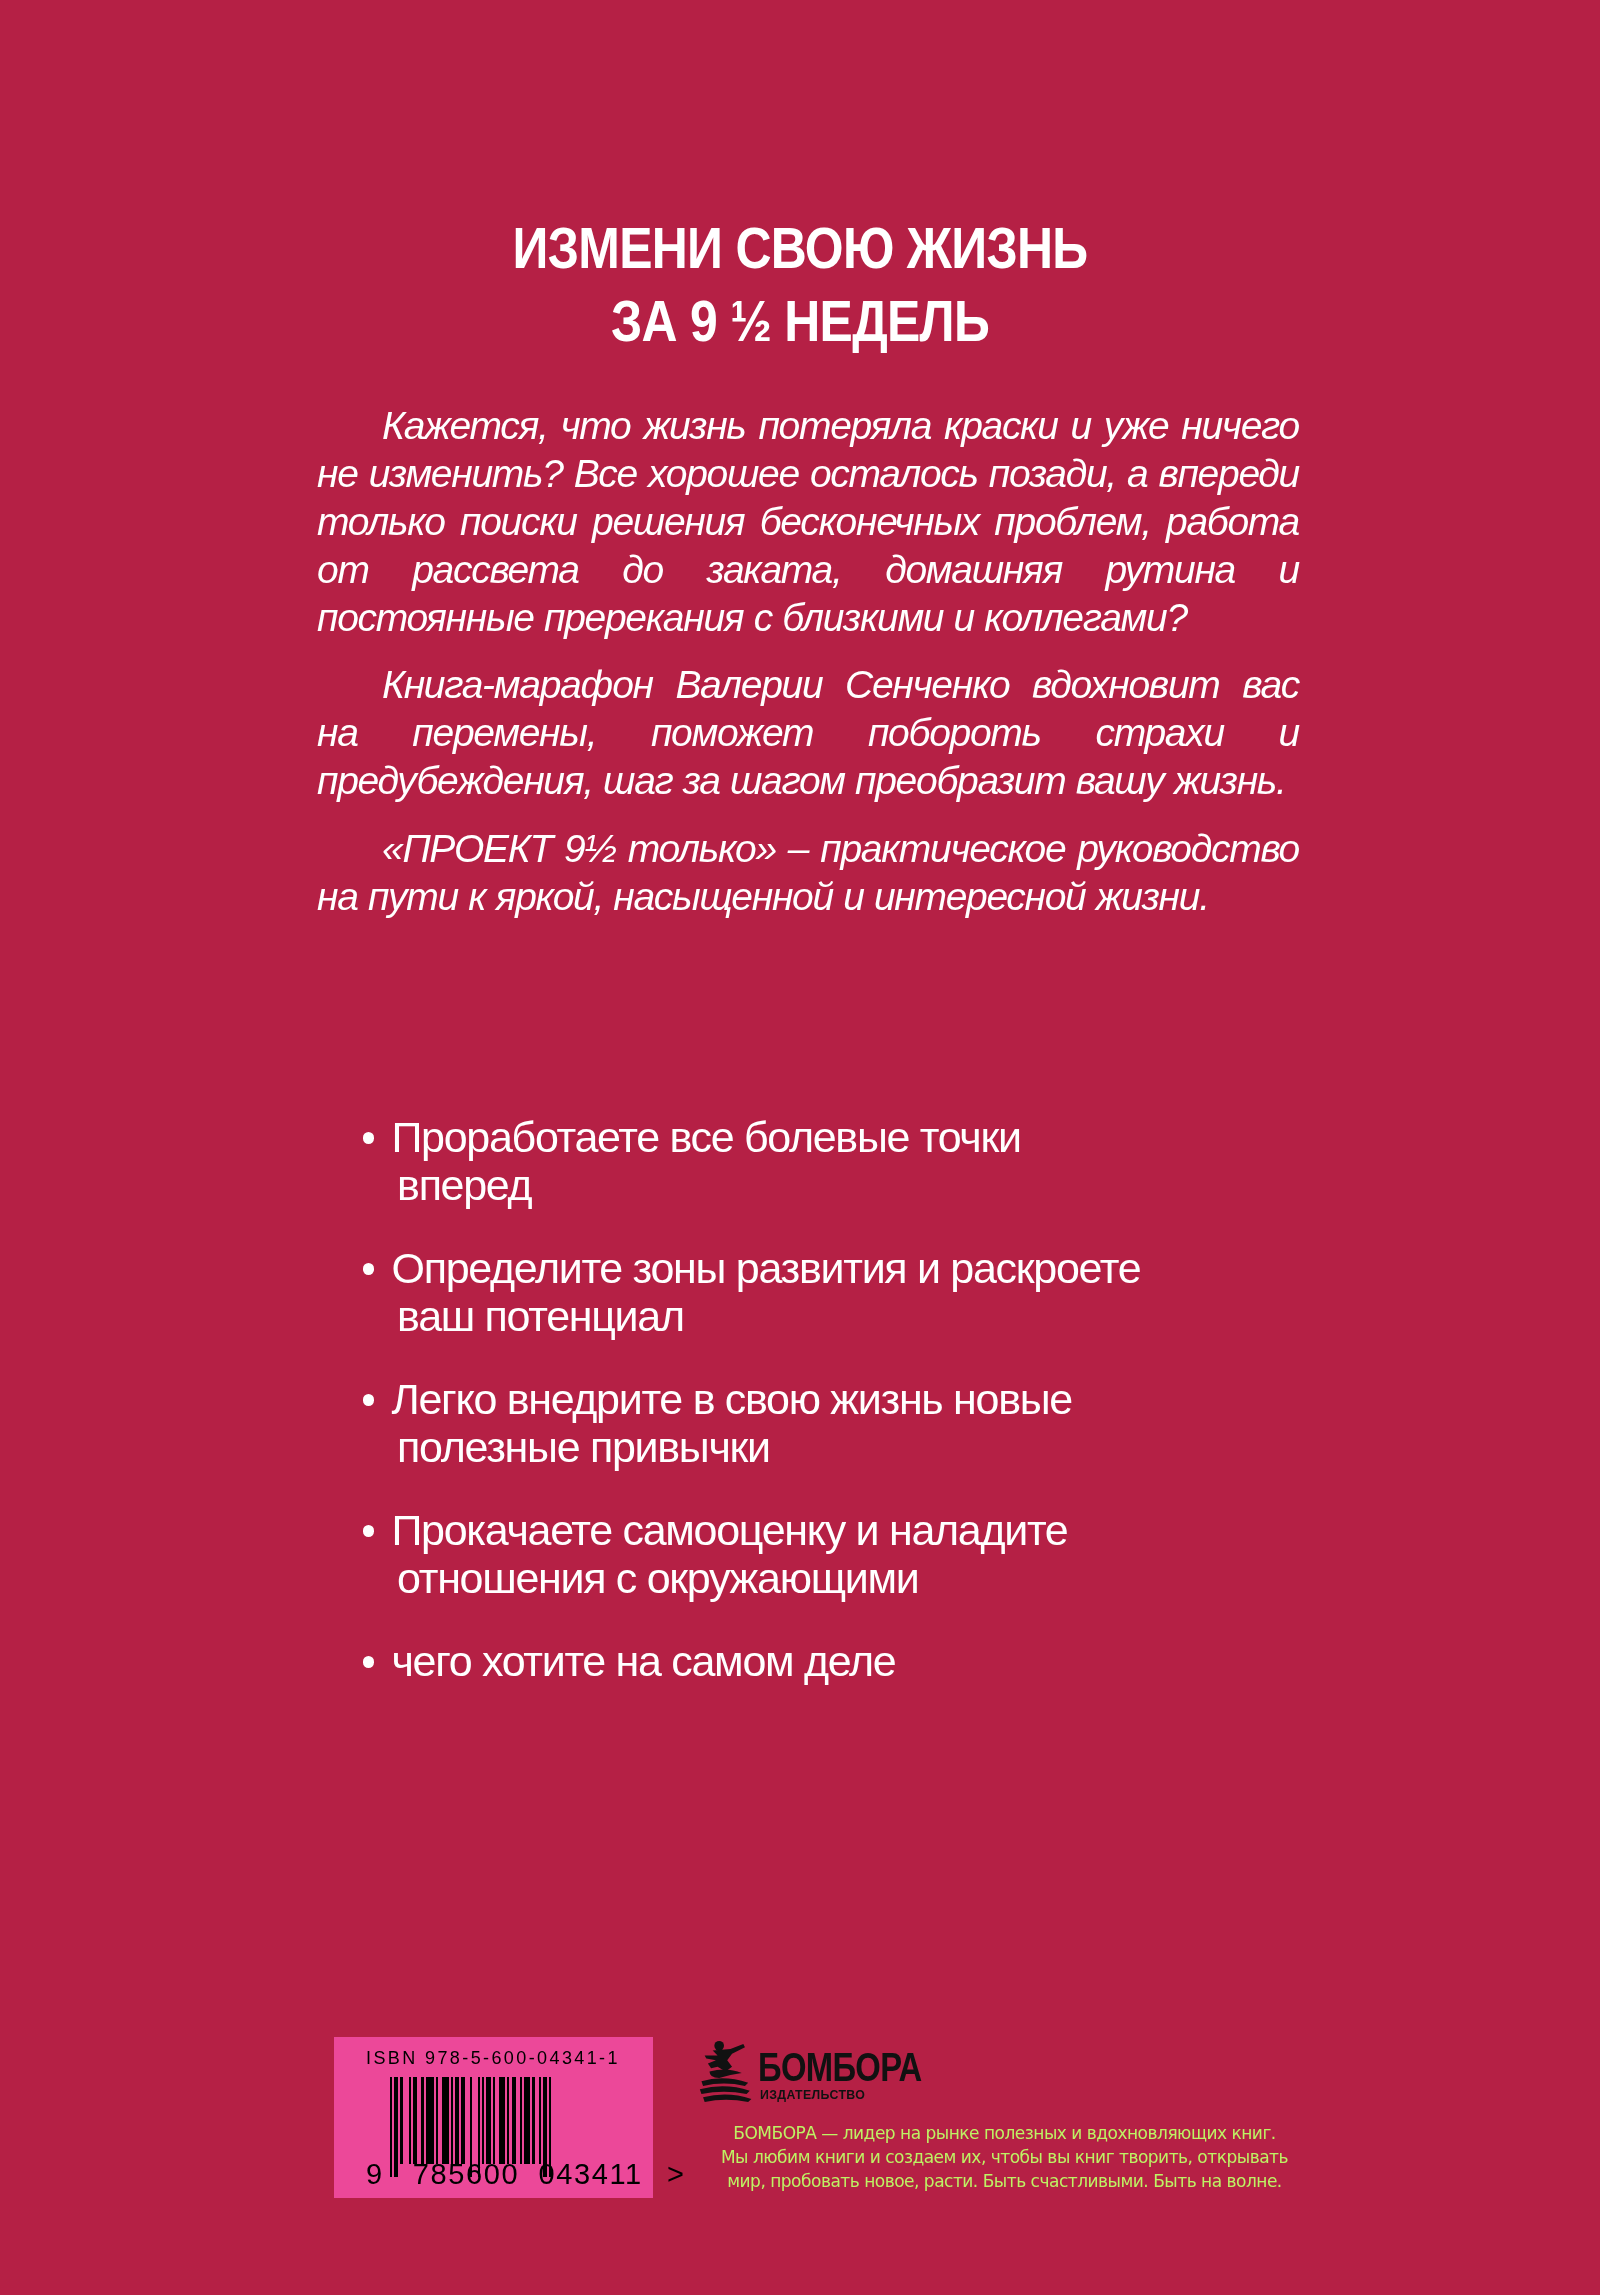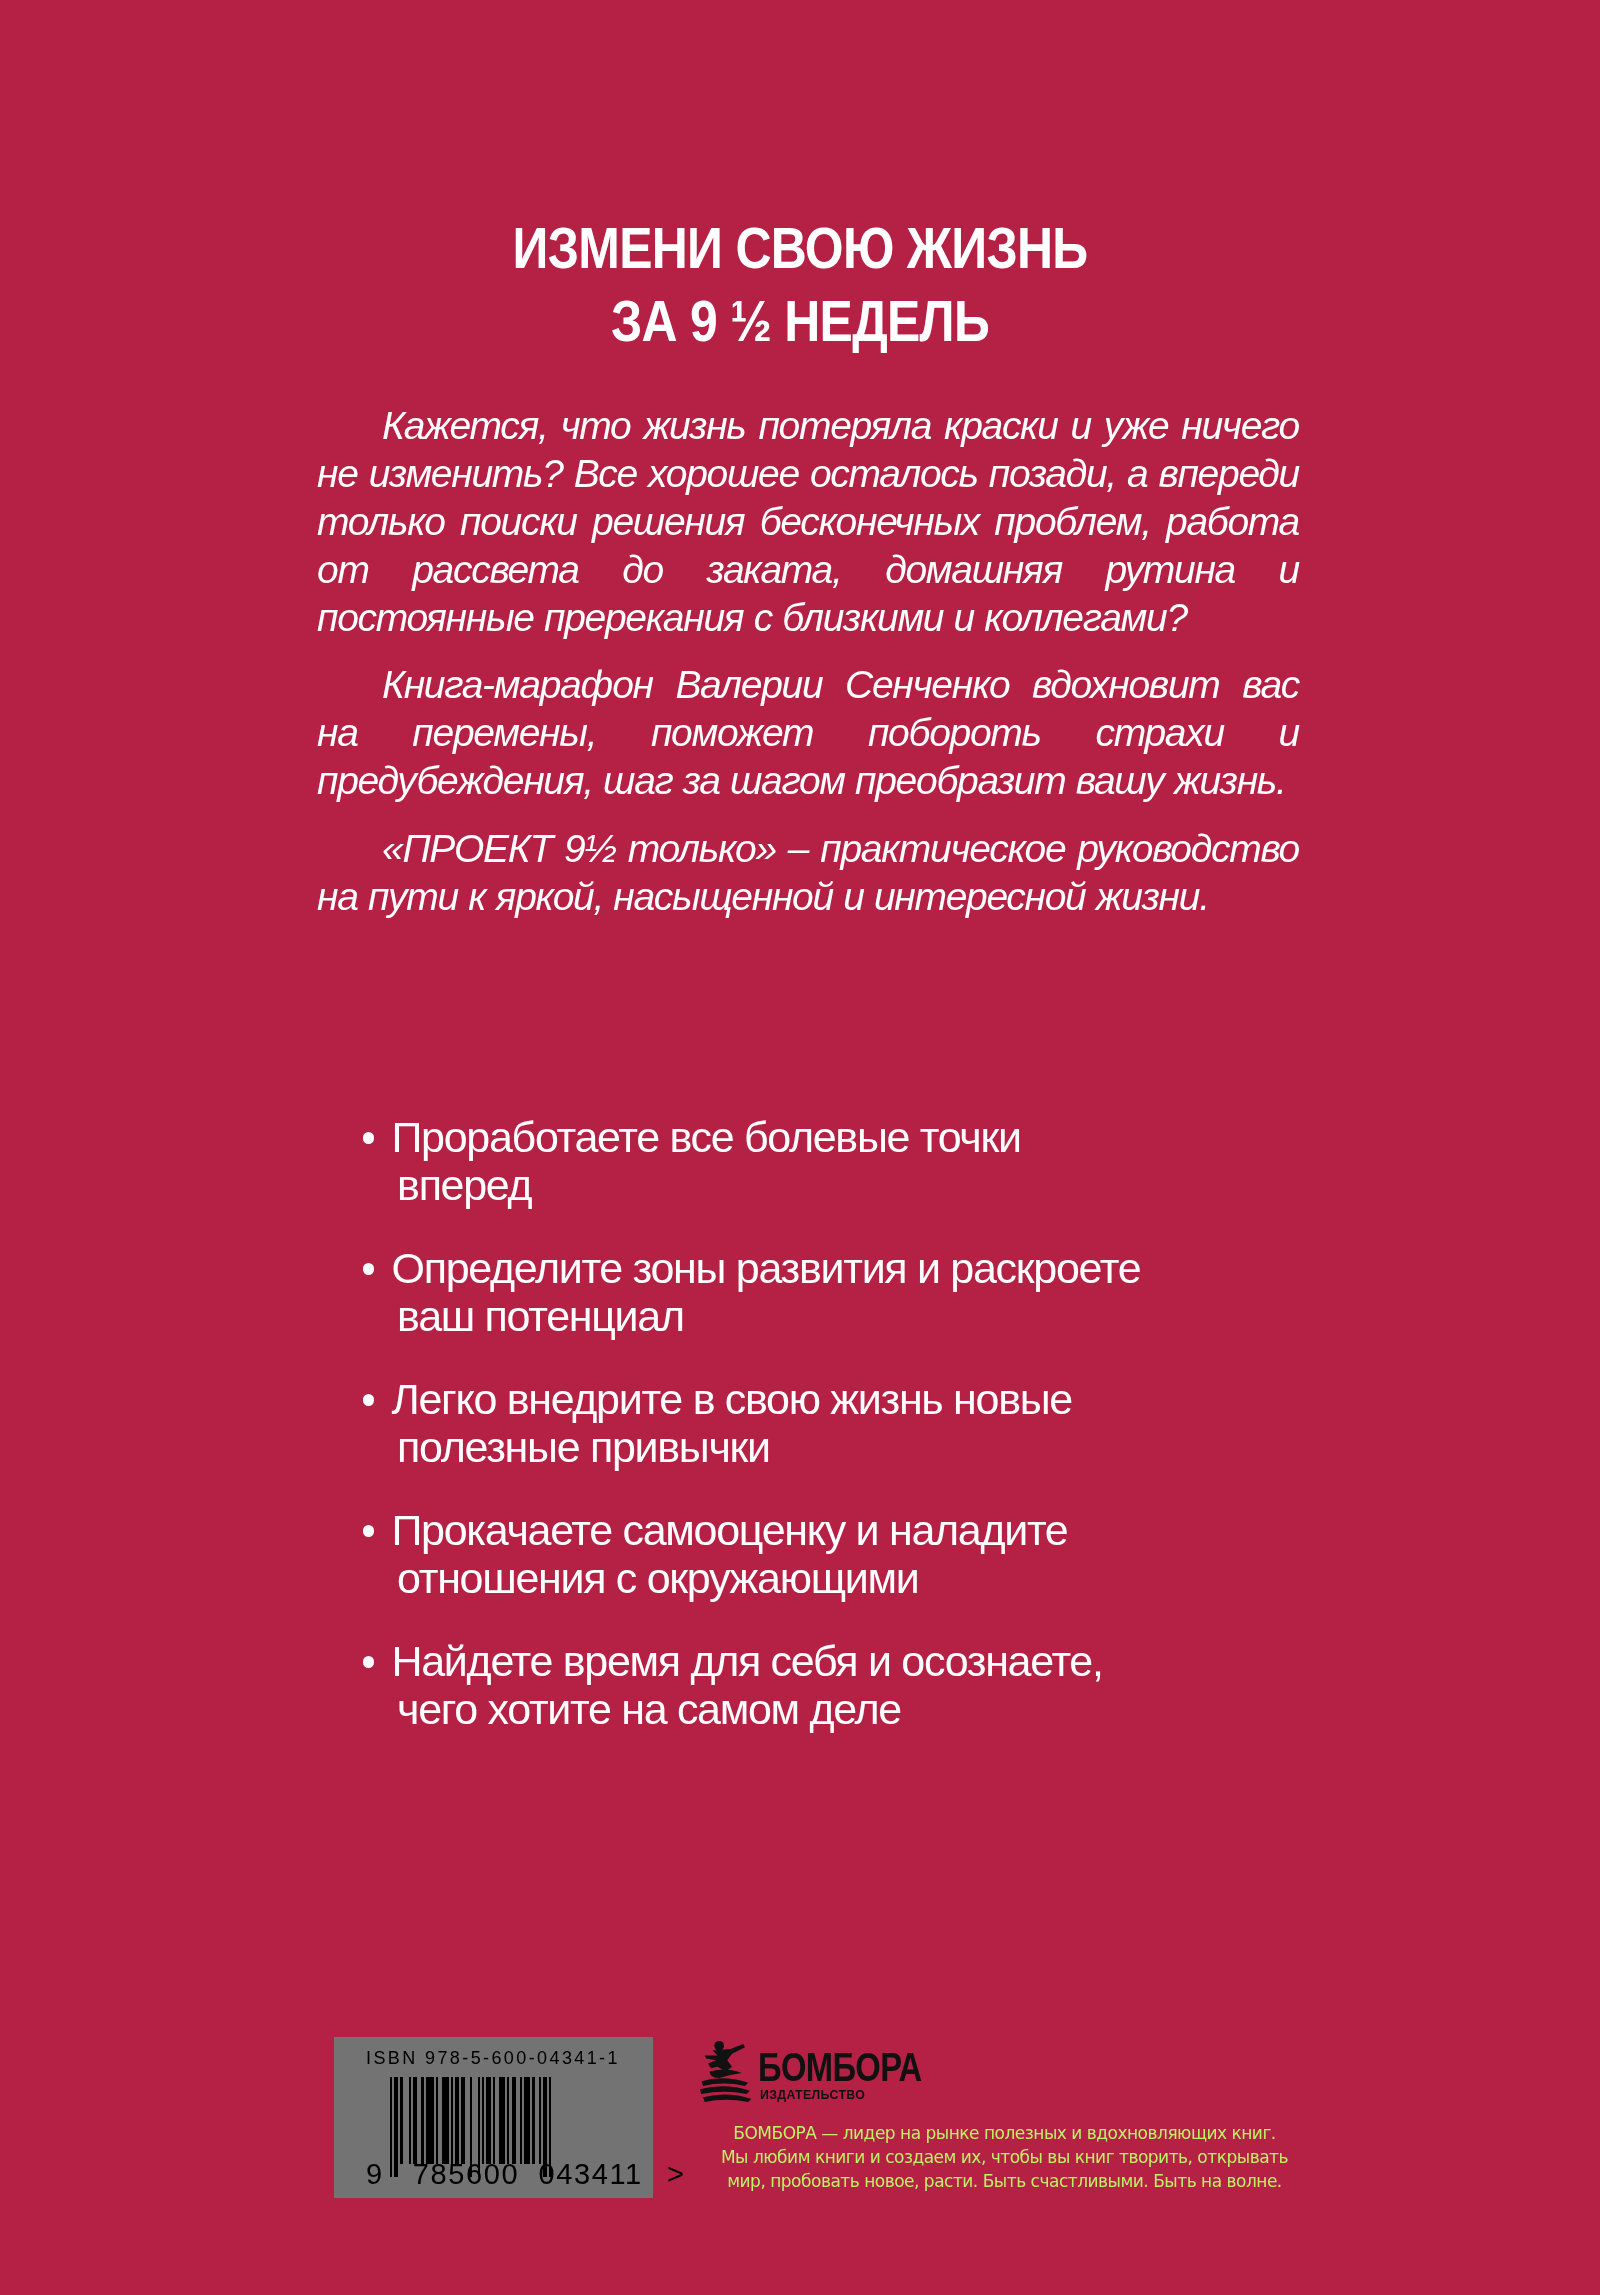--- a/index.html
+++ b/index.html
@@ -69,21 +69,21 @@
     width: 11.3px; height: 11.3px;
     border-radius: 50%;
     background: #ffffff;
   }
   .benefit .line { display: block; white-space: nowrap; }
   .benefit .line + .line { padding-left: 5.6px; }
 
   
   .barcode-box {
     left: 334px; top: 2037px; width: 319px; height: 161px;
-    background: #737373;
+    background: #ec4899;
     color: #000000;
   }
   .isbn-text {
     position: absolute; left: 32px; top: 11.3px;
     font-family: "Liberation Sans", sans-serif;
     font-size: 18px; letter-spacing: 2.4px;
     white-space: nowrap;
   }
   .bars {
     position: absolute; left: 56px; top: 40px; width: 236px; height: 89px;
@@ -159,21 +159,20 @@
     <span class="line">Легко внедрите в свою жизнь новые</span>
     <span class="line">полезные привычки</span>
   </div>
   <div class="benefit">
     <span class="dot"></span>
     <span class="line">Прокачаете самооценку и наладите</span>
     <span class="line">отношения с окружающими</span>
   </div>
   <div class="benefit">
     <span class="dot"></span>
-    <span class="line">Найдете время для себя и осознаете,</span>
     <span class="line">чего хотите на самом деле</span>
   </div>
 </div>
 
 <div class="abs barcode-box">
   <div class="isbn-text">ISBN 978-5-600-04341-1</div>
   <div class="bars" id="bars">
       <div class="bar long" style="width: 2.1px;"></div>
       <div style="width: 2.1px;"></div>
       <div class="bar long" style="width: 4.2px;"></div>

